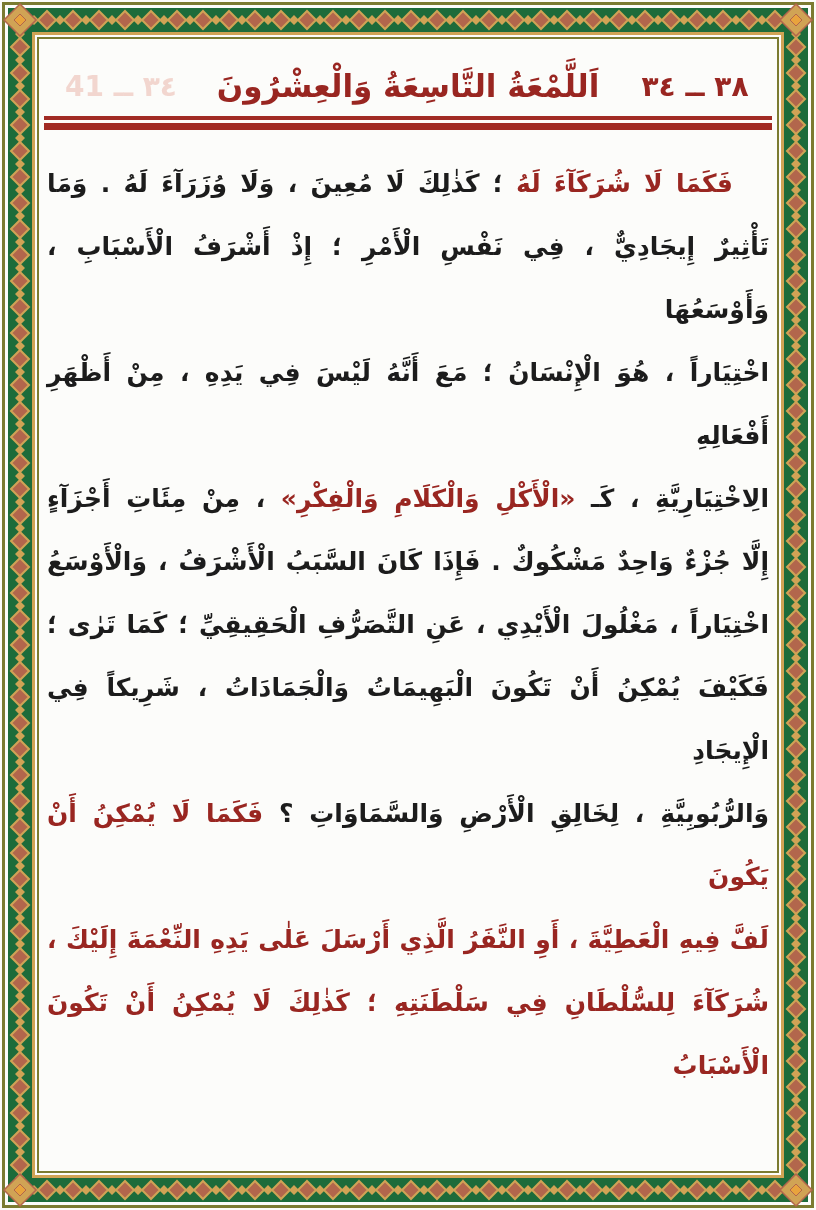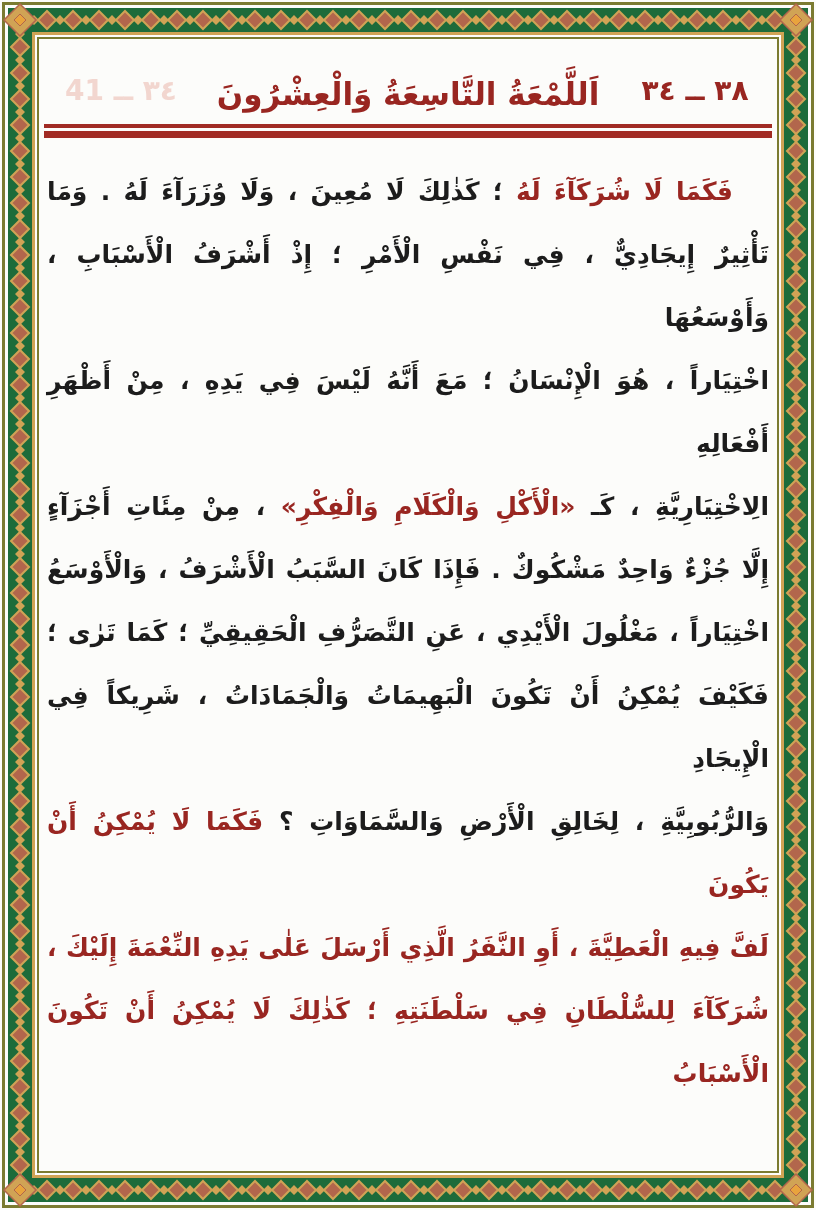--- a/index.html
+++ b/index.html
@@ -19,21 +19,21 @@
   .orn-big{fill:var(--c-frame_terracotta);stroke:var(--c-frame_tan);stroke-width:2;}
   .orn-small{fill:var(--c-frame_tan);}
   .corner-d{fill:var(--c-frame_tan);stroke:var(--c-frame_terracotta);stroke-width:1.5;}
   .corner-c{fill:var(--c-frame_orange);stroke:var(--c-frame_terracotta);stroke-width:1;}
 
   .content{position:absolute;top:40px;left:40px;right:40px;bottom:40px;z-index:1;}
 
   .header{display:flex;direction:rtl;align-items:center;justify-content:space-between;
           margin-top:28px;padding:0 6px;font-weight:700;}
   .page-numbers{font-size:28px;color:var(--c-text_red);width:150px;text-align:center;white-space:nowrap;}
-  .page-title{font-size:31px;color:var(--c-text_red);flex:1;text-align:center;white-space:nowrap;margin-top:8px;}
+  .page-title{font-size:31px;color:var(--c-text_red);flex:1;text-align:center;white-space:nowrap;}
   .ghost-numbers{font-size:28px;color:var(--c-ghost_pink);width:150px;text-align:center;white-space:nowrap;}
 
   .rule{margin:12px 4px 0;}
   .rule .r1{height:4px;background:var(--c-rule_red);}
   .rule .r2{height:7px;background:var(--c-rule_red);margin-top:3px;}
 
   .body-text{direction:rtl;margin-top:22px;padding:0 7px;font-weight:700;
              font-size:25px;line-height:63px;color:var(--c-text_dark);}
   .line{text-align:justify;text-align-last:justify;white-space:normal;}
   .line.indent{padding-right:36px;}

